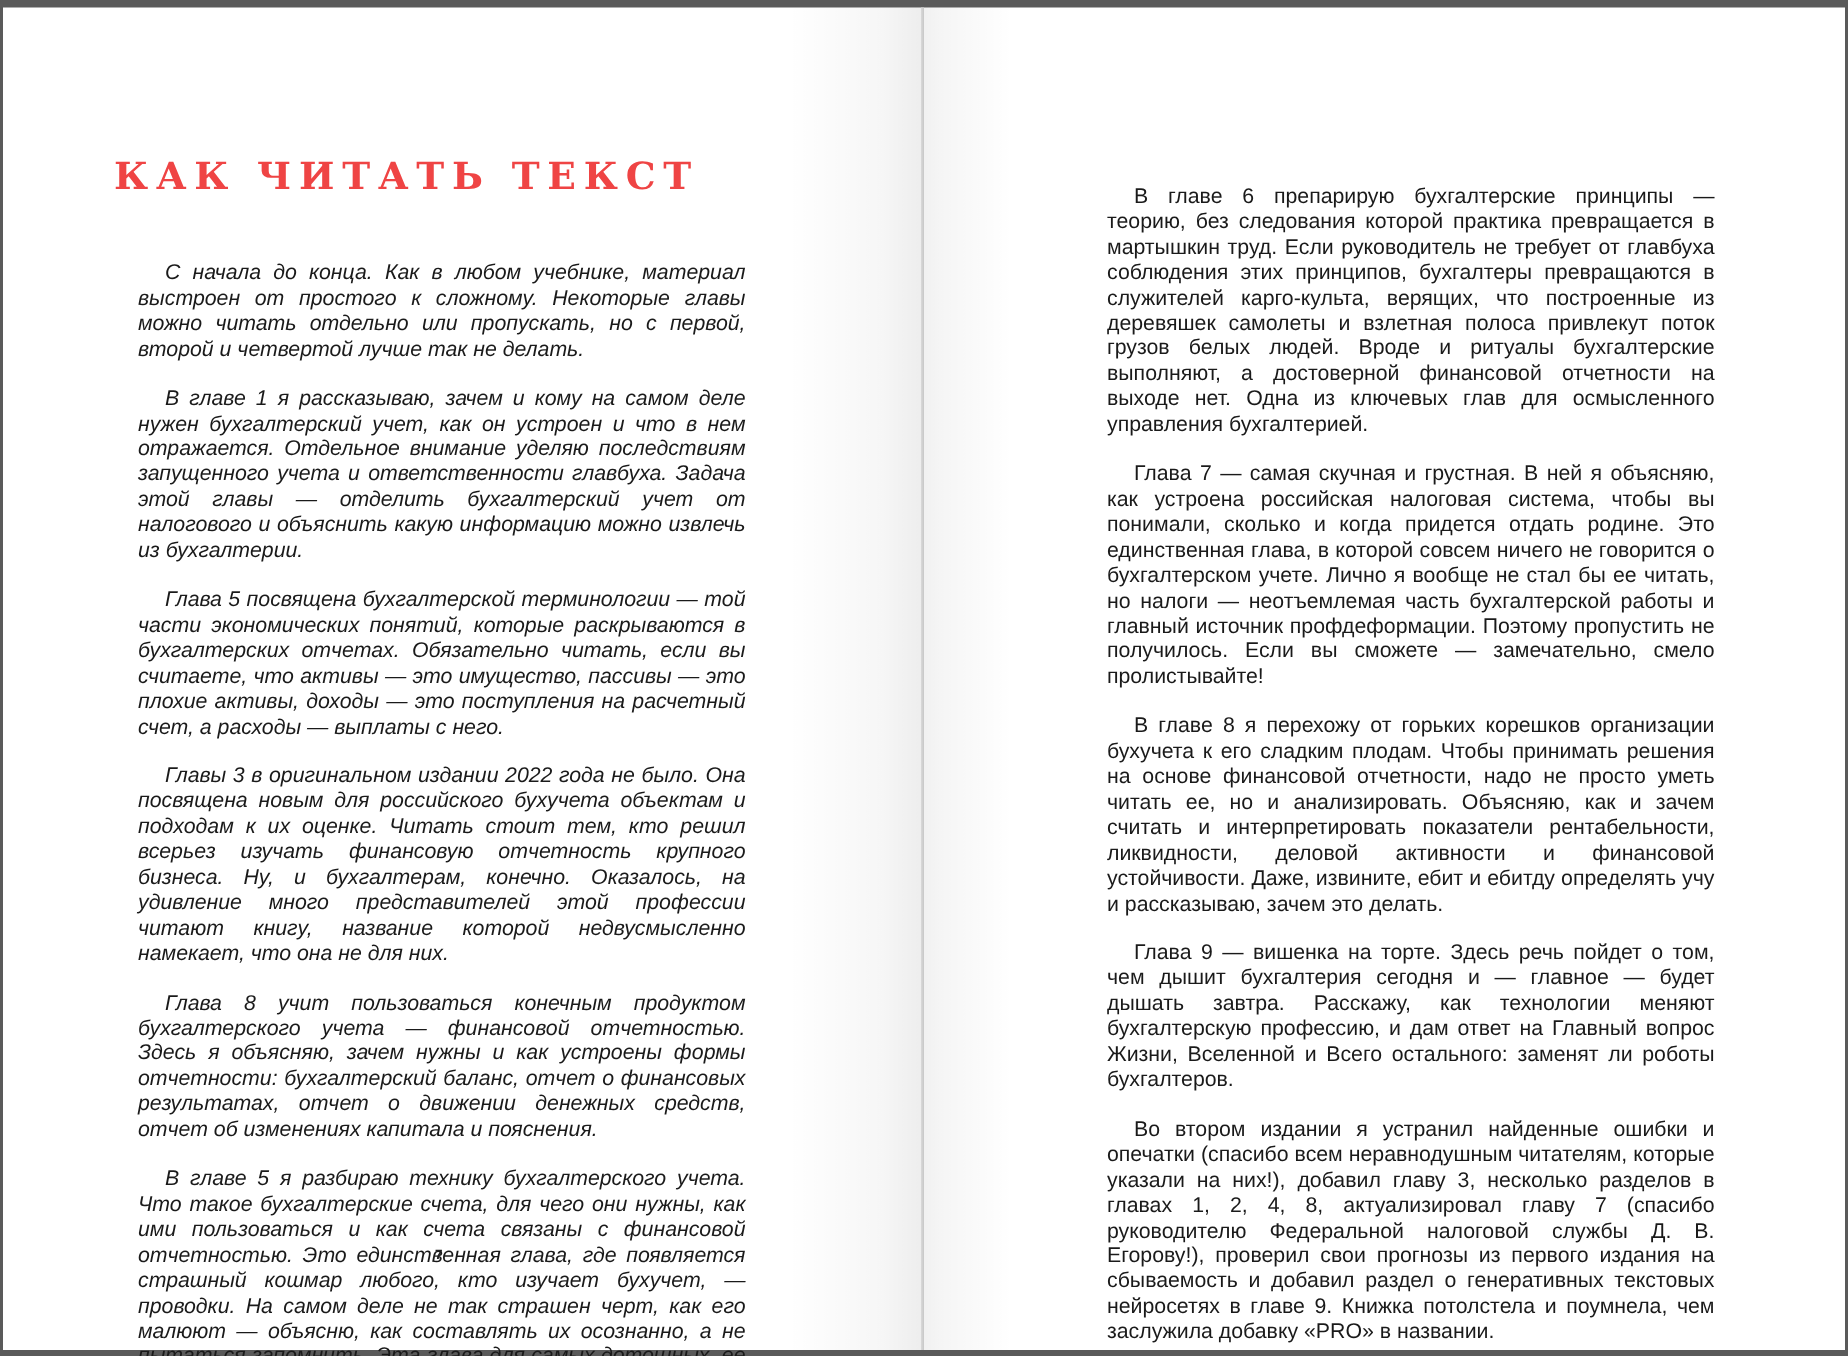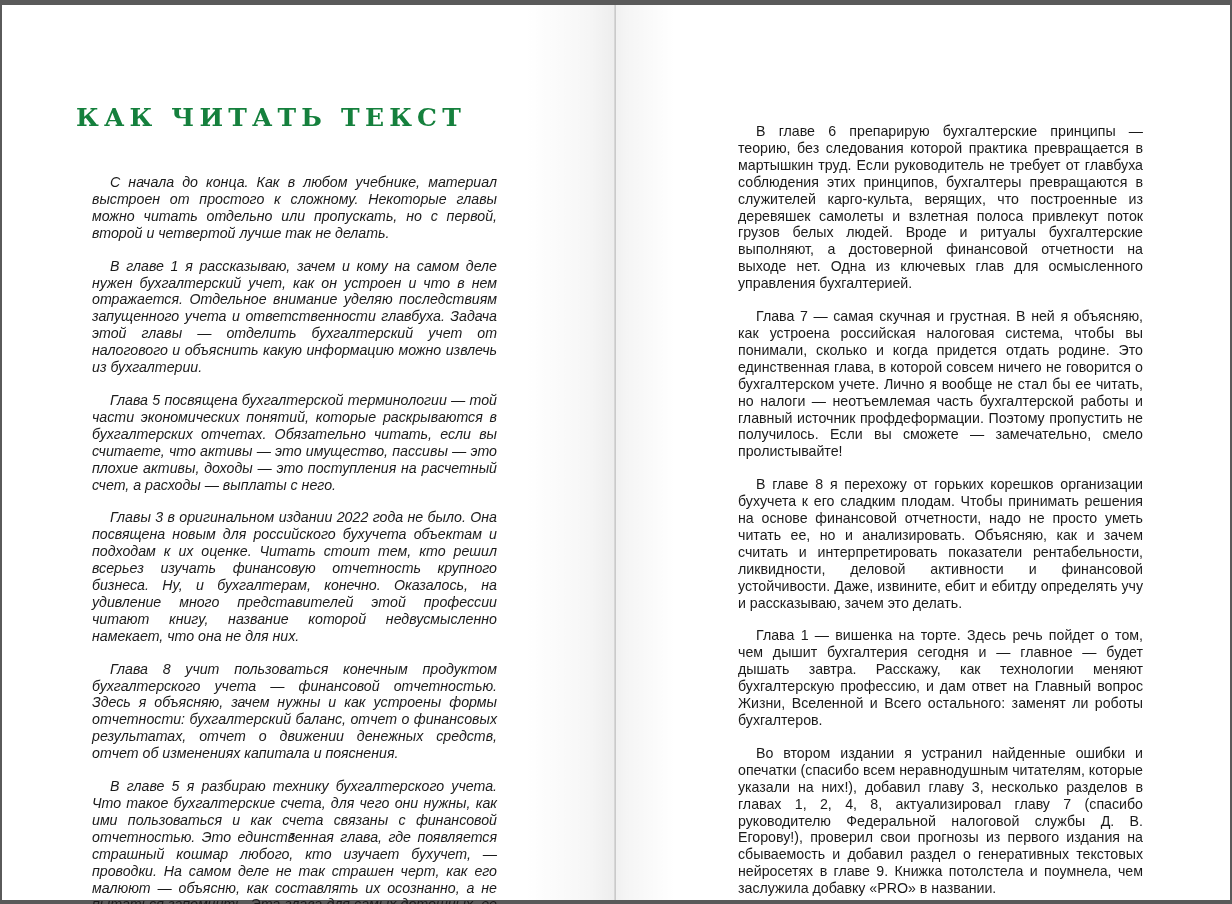--- a/index.html
+++ b/index.html
@@ -26,21 +26,21 @@
     background: #d6d6d6;
   }
   .gutter-shadow-right {
     position: absolute; left: 0; top: 0; width: 60px; height: 100%;
     background: linear-gradient(to left, rgba(0,0,0,0) 0%, rgba(0,0,0,0.04) 80%, rgba(0,0,0,0.06) 100%);
   }
   .title {
     position: absolute; left: 74px; top: 98px; margin: 0;
     font-family: "DejaVu Serif", "Liberation Serif", serif;
     font-weight: bold; font-size: 25px; letter-spacing: 5.2px;
-    color: #15803d;
+    color: #ef4444;
   }
   .text {
     position: absolute;
     font-size: 14.2px; line-height: 16.9px;
     text-align: justify;
     hyphens: manual;
   }
   .text p { margin: 16px; text-indent: 18px; }
   .text-left { left: 74px; top: 153px; width: 437px; font-style: italic; }
   .text-right { left: 107px; top: 102px; width: 437px; }
@@ -68,18 +68,18 @@
   </div>
 
   <div class="gutter-line"></div>
 
   <div class="page page-right">
     <div class="gutter-shadow-right"></div>
     <div class="text text-right">
       <p>В главе 6 препарирую бухгалтерские принципы — теорию, без следования которой практика превращается в мартышкин труд. Если руководитель не требует от главбуха соблюдения этих принципов, бухгалтеры превращаются в служителей кар­го-культа, верящих, что построенные из деревяшек самолеты и взлетная полоса привлекут поток грузов белых людей. Вроде и ритуалы бухгалтерские выполняют, а достоверной финансо­вой отчетности на выходе нет. Одна из ключевых глав для ос­мысленного управления бухгалтерией.</p>
       <p>Глава 7 — самая скучная и грустная. В ней я объясняю, как устроена российская налоговая система, чтобы вы понима­ли, сколько и когда придется отдать родине. Это единственная глава, в которой совсем ничего не говорится о бухгалтерском учете. Лично я вообще не стал бы ее читать, но налоги — не­отъемлемая часть бухгалтерской работы и главный источник профдеформации. Поэтому пропустить не получилось. Если вы сможете — замечательно, смело пролистывайте!</p>
       <p>В главе 8 я перехожу от горьких корешков организации бу­хучета к его сладким плодам. Чтобы принимать решения на ос­нове финансовой отчетности, надо не просто уметь читать ее, но и анализировать. Объясняю, как и зачем считать и интерпре­тировать показатели рентабельности, ликвидности, деловой активности и финансовой устойчивости. Даже, извините, ебит и ебитду определять учу и рассказываю, зачем это делать.</p>
-      <p>Глава 1 — вишенка на торте. Здесь речь пойдет о том, чем дышит бухгалтерия сегодня и — главное — будет дышать зав­тра. Расскажу, как технологии меняют бухгалтерскую профес­сию, и дам ответ на Главный вопрос Жизни, Вселенной и Всего остального: заменят ли роботы бухгалтеров.</p>
+      <p>Глава 9 — вишенка на торте. Здесь речь пойдет о том, чем дышит бухгалтерия сегодня и — главное — будет дышать зав­тра. Расскажу, как технологии меняют бухгалтерскую профес­сию, и дам ответ на Главный вопрос Жизни, Вселенной и Всего остального: заменят ли роботы бухгалтеров.</p>
       <p>Во втором издании я устранил найденные ошибки и опечатки (спасибо всем неравнодушным читателям, которые указали на них!), добавил главу 3, несколько разделов в главах 1, 2, 4, 8, ак­туализировал главу 7 (спасибо руководителю Федеральной на­логовой службы Д. В. Егорову!), проверил свои прогнозы из пер­вого издания на сбываемость и добавил раздел о генеративных текстовых нейросетях в главе 9. Книжка потолстела и поумнела, чем заслужила добавку «PRO» в названии.</p>
       <p>Приятного чтения!</p>
     </div>
   </div>
 </div>
 
 </body></html>

